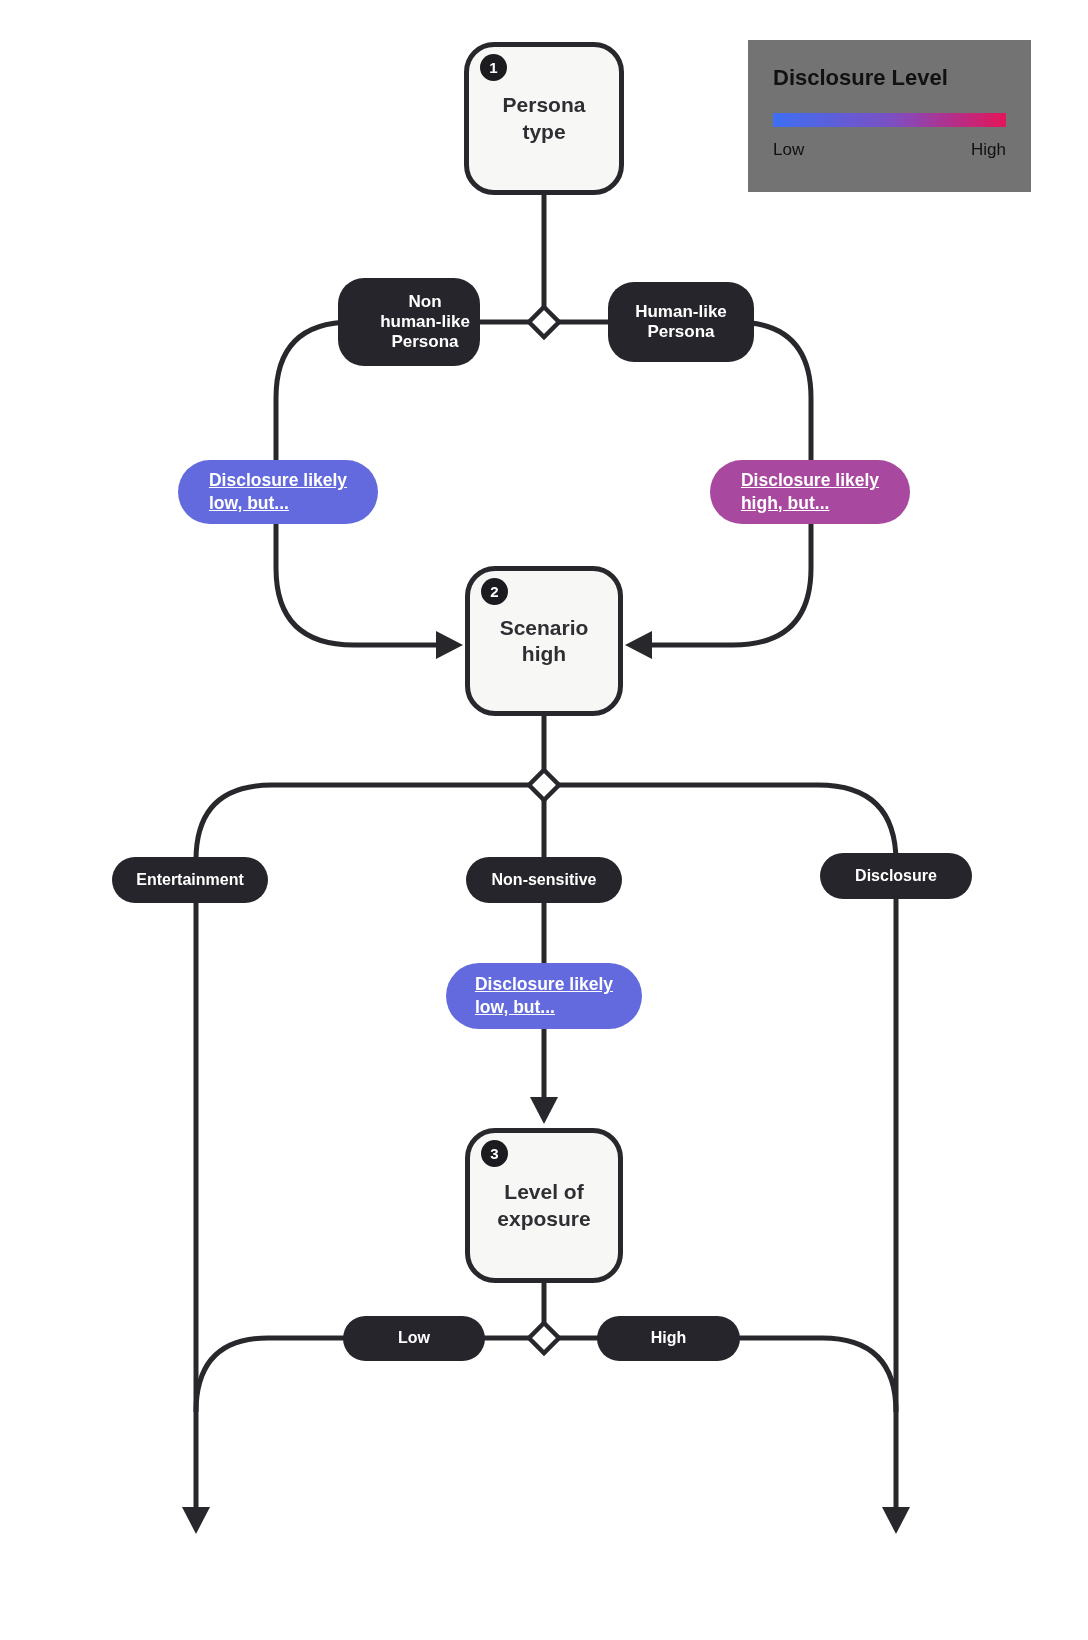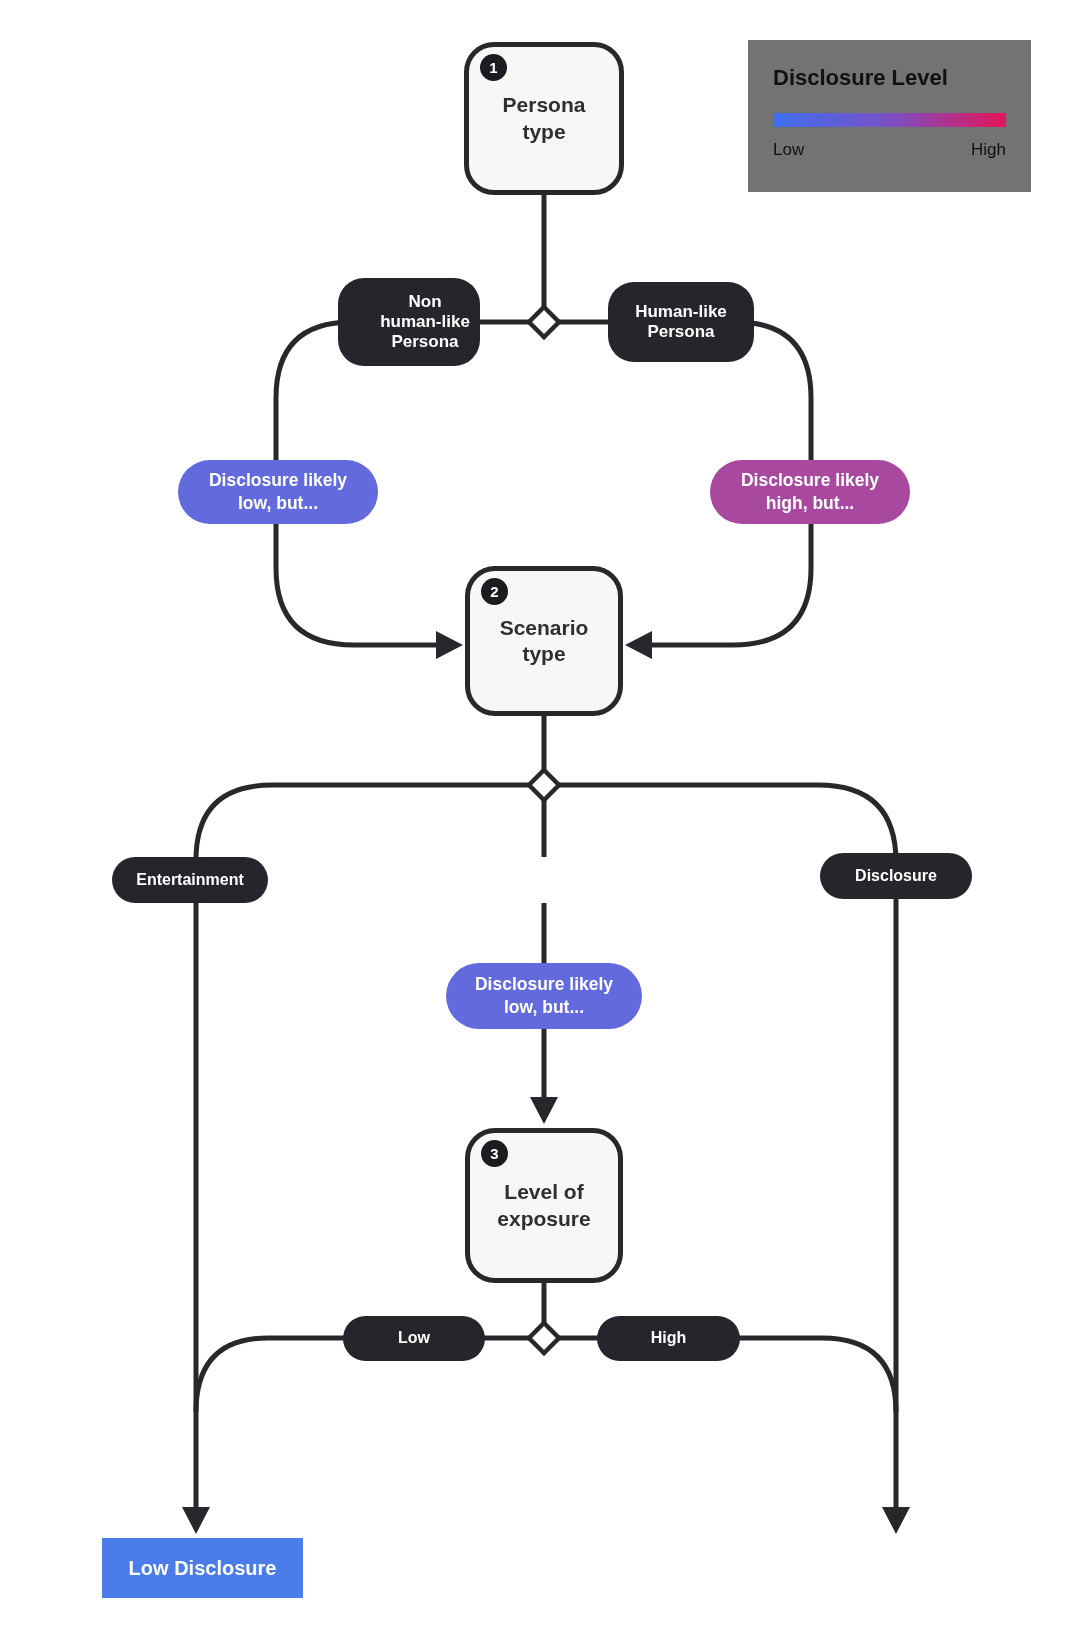--- a/index.html
+++ b/index.html
@@ -22,22 +22,22 @@
     display:flex;align-items:center;justify-content:center;
   }
   .dpill{
     background:#26252b;color:#ffffff;border-radius:26px;
     display:flex;align-items:center;justify-content:center;text-align:center;
     font-weight:700;font-size:17px;line-height:1.18;white-space:pre-line;
   }
   .dpill.small{border-radius:23px;font-size:16px;}
   .apill{
     color:#ffffff;border-radius:33px;
-    display:flex;align-items:center;justify-content:center;text-align:center;
-    font-weight:700;font-size:17.5px;line-height:1.3;white-space:pre-line;
+    display:flex;align-items:center;justify-content:center;text-align:left;
+    font-weight:700;font-size:17.5px;line-height:1.3;white-space:pre-line;text-decoration:underline;
   }
   .outcome{
     color:#ffffff;display:flex;align-items:center;justify-content:center;text-align:center;
     font-weight:700;font-size:20px;
   }
   .legend{
     background:#737373;padding:24px 25px 0 25px;
   }
   .legend-title{font-size:22px;font-weight:700;color:#111;line-height:28px;}
   .legend-bar{height:14px;margin-top:21px;border-radius:1px;}
@@ -78,47 +78,47 @@
 
   <div class="abs node" style="left:464px;top:42px;width:160px;height:153px;">
     <span class="badge">1</span>
     <span class="lbl">Persona
 type</span>
   </div>
 
   <div class="abs node" style="left:465px;top:566px;width:158px;height:150px;">
     <span class="badge">2</span>
     <span class="lbl">Scenario
-type</span>
+high</span>
   </div>
 
   <div class="abs node" style="left:465px;top:1128px;width:158px;height:155px;">
     <span class="badge">3</span>
     <span class="lbl">Level of
 exposure</span>
   </div>
 
   <div class="abs dpill" style="left:338px;top:278px;width:142px;height:88px;padding-left:32px;">Non
 human-like
 Persona</div>
   <div class="abs dpill" style="left:608px;top:282px;width:146px;height:80px;">Human-like
 Persona</div>
   <div class="abs dpill small" style="left:112px;top:857px;width:156px;height:46px;">Entertainment</div>
+  <div class="abs dpill small" style="left:466px;top:857px;width:156px;height:46px;">Non-sensitive</div>
   <div class="abs dpill small" style="left:820px;top:853px;width:152px;height:46px;">Disclosure</div>
   <div class="abs dpill small" style="left:343px;top:1316px;width:142px;height:45px;">Low</div>
   <div class="abs dpill small" style="left:597px;top:1316px;width:143px;height:45px;">High</div>
 
   <div class="abs apill" style="left: 178px; top: 460px; width: 200px; height: 64px; background: rgb(98, 106, 222);">Disclosure likely
 low, but...</div>
   <div class="abs apill" style="left: 710px; top: 460px; width: 200px; height: 64px; background: rgb(168, 72, 158);">Disclosure likely
 high, but...</div>
   <div class="abs apill" style="left: 446px; top: 963px; width: 196px; height: 66px; background: rgb(98, 106, 222);">Disclosure likely
 low, but...</div>
 
-  <div class="abs outcome" style="left: 102px; top: 1538px; width: 201px; height: 60px; background: rgb(74, 125, 233);">Low Disclosure</div>
 
   <div class="abs legend" style="left:748px;top:40px;width:283px;height:152px;">
     <div class="legend-title">Disclosure Level</div>
     <div class="legend-bar" style="background: linear-gradient(90deg, rgb(61, 111, 242), rgb(123, 80, 196) 50%, rgb(227, 21, 89));"></div>
     <div class="legend-labels">
       <span>Low</span>
       <span>High</span>
     </div>
   </div>
 

